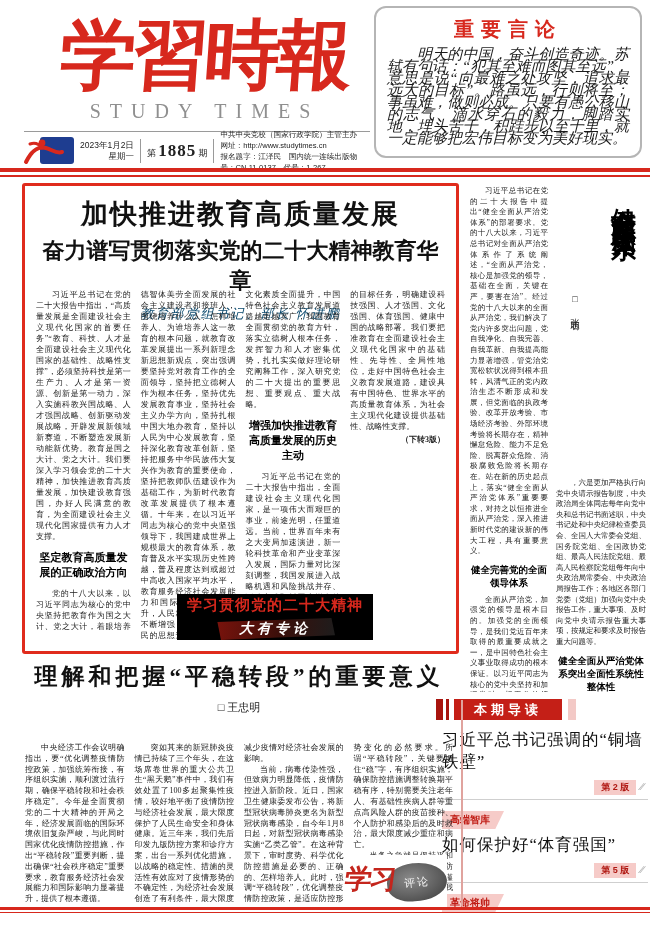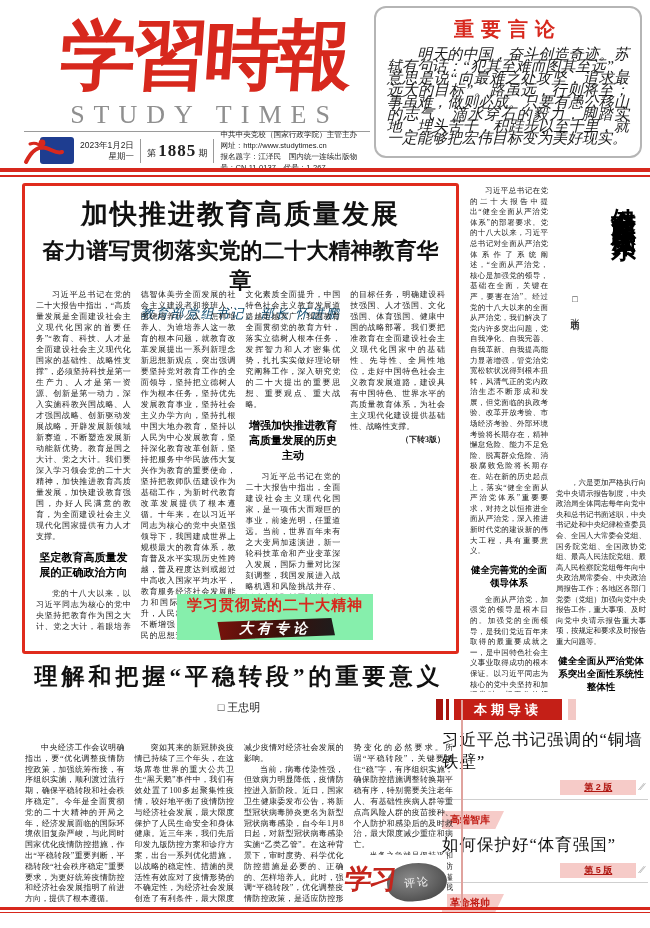--- a/index.html
+++ b/index.html
@@ -4,21 +4,21 @@
 <style>
   html,body{margin:0;padding:0;background:#ffffff;}
   .page{position:relative;width:650px;height:928px;background:#fff;overflow:hidden;
         font-family:"Liberation Serif","DejaVu Serif",serif;color:#1a1a1a;
         box-shadow:0 0 6px rgba(0,0,0,.15);}
   
   .brand-cn{position:absolute;left:52px;top:4px;width:305px;text-align:center;
             font-size:76px;line-height:102px;font-weight:900;color:#d7281d;
             transform:skewX(-4deg);letter-spacing:-4px;white-space:nowrap;}
   .brand-en{position:absolute;left:52px;top:100px;width:305px;text-align:center;
-            font-size:26px;color:#8f8f8f;letter-spacing:9px;font-weight:400;}
+            font-size:20px;color:#8f8f8f;letter-spacing:9px;font-weight:400;}
   .masthead-rule{position:absolute;left:24px;top:131px;width:346px;height:1px;background:#9a9a9a;}
   .info-row{position:absolute;left:22px;top:134px;width:348px;height:34px;
             display:flex;align-items:center;}
   .paper-logo{position:relative;width:52px;height:30px;flex:0 0 auto;}
   .paper-logo .blue{position:absolute;right:0;top:1px;width:34px;height:27px;background:#1e3d90;border-radius:3px;}
   .paper-logo svg{position:absolute;left:0;top:0;}
   .date-block{margin-left:6px;text-align:right;font-size:8.5px;line-height:11px;color:#222;
               font-family:"Liberation Sans",sans-serif;flex:0 0 auto;}
   .vdiv{width:1px;height:24px;background:#9a9a9a;margin:0 6px;flex:0 0 auto;}
   .issue-block{font-size:9px;color:#222;white-space:nowrap;flex:0 0 auto;}
@@ -44,21 +44,21 @@
   .lead-h1.l2{font-size:22px;letter-spacing:0;margin-top:4px;}
   .lead-byline{margin-top:9px;text-align:center;font-size:13px;letter-spacing:2px;
                font-style:italic;color:#0c4a6e;}
   .lead-cols{position:absolute;left:11px;right:11px;top:103px;bottom:10px;
              column-count:4;column-gap:10px;column-fill:auto;overflow:hidden;
              font-size:8px;line-height:11px;color:#222;}
   .col-p{text-indent:2em;text-align:justify;margin:0;}
   .col-subhead{font-family:"Liberation Sans",sans-serif;font-weight:bold;color:#000;
                font-size:11px;line-height:15px;text-align:center;margin:8px 2px;text-indent:0;}
   .jump-note{text-align:right;font-weight:bold;margin-top:2px;}
-  .lead-slogan-wrap{position:absolute;left:152px;top:408px;width:196px;background:#86efac;
+  .lead-slogan-wrap{position:absolute;left:152px;top:408px;width:196px;background:#000000;
                     text-align:center;padding:2px 0 0;}
   .lead-slogan{color:#d7281d;font-family:"Liberation Sans",sans-serif;font-weight:bold;
                font-size:15px;letter-spacing:1px;white-space:nowrap;}
   .brush-banner{margin:3px auto 0;width:120px;height:22px;line-height:22px;color:#fff;
                 font-weight:bold;font-style:italic;font-size:14px;letter-spacing:4px;
                 background:linear-gradient(100deg,#7c130c 0%,#3a0f0a 55%,#1d1d1d 100%);
                 clip-path:polygon(2% 18%,97% 0,100% 78%,5% 100%);text-align:center;}
   
   .right-article{position:absolute;left:470px;top:186px;width:176px;height:506px;}
   .rt-col1{position:absolute;left:0;top:0;width:78px;height:506px;overflow:hidden;
@@ -82,21 +82,21 @@
             letter-spacing:4px;text-align:center;line-height:21px;}
   .gb-pink{width:8px;background:#f3c9c6;margin-left:6px;}
   .guide-item{margin-top:9px;padding-left:6px;}
   .guide-tag{display:inline-block;background:#f6cbc8;color:#c01d15;font-weight:bold;
              font-size:10px;padding:2px 14px 2px 8px;
              clip-path:polygon(0 0,100% 0,86% 100%,0 100%);}
   .guide-headline{font-family:"Liberation Serif",serif;font-weight:normal;color:#111;
                   font-size:16.5px;line-height:22px;letter-spacing:1px;margin:5px 0 3px;}
   .guide-pagerow{text-align:right;padding-right:4px;}
   .guide-page{display:inline-block;background:#f6cbc8;color:#b01812;font-size:9px;
-              padding:1px 24px;font-weight:bold;text-decoration:underline;}
+              padding:1px 7px;font-weight:bold;}
   .guide-slash{color:#aaa;font-size:10px;font-style:italic;}
   .guide-sep{border-bottom:1px solid #cfcfcf;margin-top:4px;}
   
   .bottom-article{position:absolute;left:25px;top:659px;width:428px;height:250px;}
   .ba-headline{text-align:center;font-size:23px;font-weight:bold;letter-spacing:4px;
                color:#111;margin:2px 0 8px;}
   .ba-author{text-align:center;font-size:11px;color:#222;margin-top:7px;
              font-family:"Liberation Sans",sans-serif;}
   .ba-cols{position:absolute;left:0;right:0;top:84px;bottom:2px;column-count:4;
            column-gap:10px;column-fill:auto;overflow:hidden;font-size:8px;
@@ -216,21 +216,21 @@
       
     </div>
   </div>
 
   <div class="pink-vrule"></div>
 
   <div class="bottom-article">
     <div class="ba-headline">理解和把握“平稳转段”的重要意义</div>
     <div class="ba-author">□ 王忠明</div>
     <div class="ba-cols">
-        <div class="col-p">中央经济工作会议明确指出，要“优化调整疫情防控政策，加强统筹衔接，有序组织实施，顺利渡过流行期，确保平稳转段和社会秩序稳定”。今年是全面贯彻党的二十大精神的开局之年，经济发展面临的国际环境依旧复杂严峻，与此同时国家优化疫情防控措施，作出“平稳转段”重要判断，平稳转段“社会秩序稳定”重要要求，为更好统筹疫情防控和经济社会发展指明了前进方向，提供了根本遵循。</div>
+        <div class="col-p">中央经济工作会议明确指出，要“优化调整疫情防控政策，加强统筹衔接，有序组织实施，顺利渡过流行期，确保平稳转段和社会秩序稳定”。今年是全面贯彻党的二十大精神的开局之年，经济发展面临的国际环境依旧复杂严峻，与此同时国家优化疫情防控措施，作出“平稳转段”重要判断，提出确保“社会秩序稳定”重要要求，教育服务经济社会发展能力和国际影响力显著提升，提供了根本遵循。</div>
         <div class="col-p">突如其来的新冠肺炎疫情已持续了三个年头，在这场席卷世界的重大公共卫生“黑天鹅”事件中，我们有效处置了100多起聚集性疫情，较好地平衡了疫情防控与经济社会发展，最大限度保护了人民生命安全和身体健康。近三年来，我们先后印发九版防控方案和诊疗方案，出台一系列优化措施，以战略的稳定性、措施的灵活性有效应对了疫情形势的不确定性，为经济社会发展创造了有利条件，最大限度减少疫情对经济社会发展的影响。</div>
         <div class="col-p">当前，病毒传染性强，但致病力明显降低，疫情防控进入新阶段。近日，国家卫生健康委发布公告，将新型冠状病毒肺炎更名为新型冠状病毒感染，自今年1月8日起，对新型冠状病毒感染实施“乙类乙管”。在这种背景下，审时度势、科学优化防控措施是必要的、正确的、怎样培养人。此时，强调“平稳转段”，优化调整疫情防控政策，是适应防控形势变化的必然要求。所谓“平稳转段”，关键要抓住“稳”字，有序组织实施，确保防控措施调整转换期平稳有序，特别需要关注老年人、有基础性疾病人群等重点高风险人群的疫苗接种、个人防护和感染后的及时救治，最大限度减少重症和病亡。</div>
         <div class="col-p">当务之急就是保持平和理性心态，正确看待疫情防控形势的变化，以科学严谨的态度做好自我防护、自我照护，自觉主动当好自身健康的“主要责任人”。</div>
       </div>
     <div class="review-logo">
       <div class="review-ink">
         <span>评论</span>
       </div>
       <div class="review-xuexi">学习</div>
     </div>

